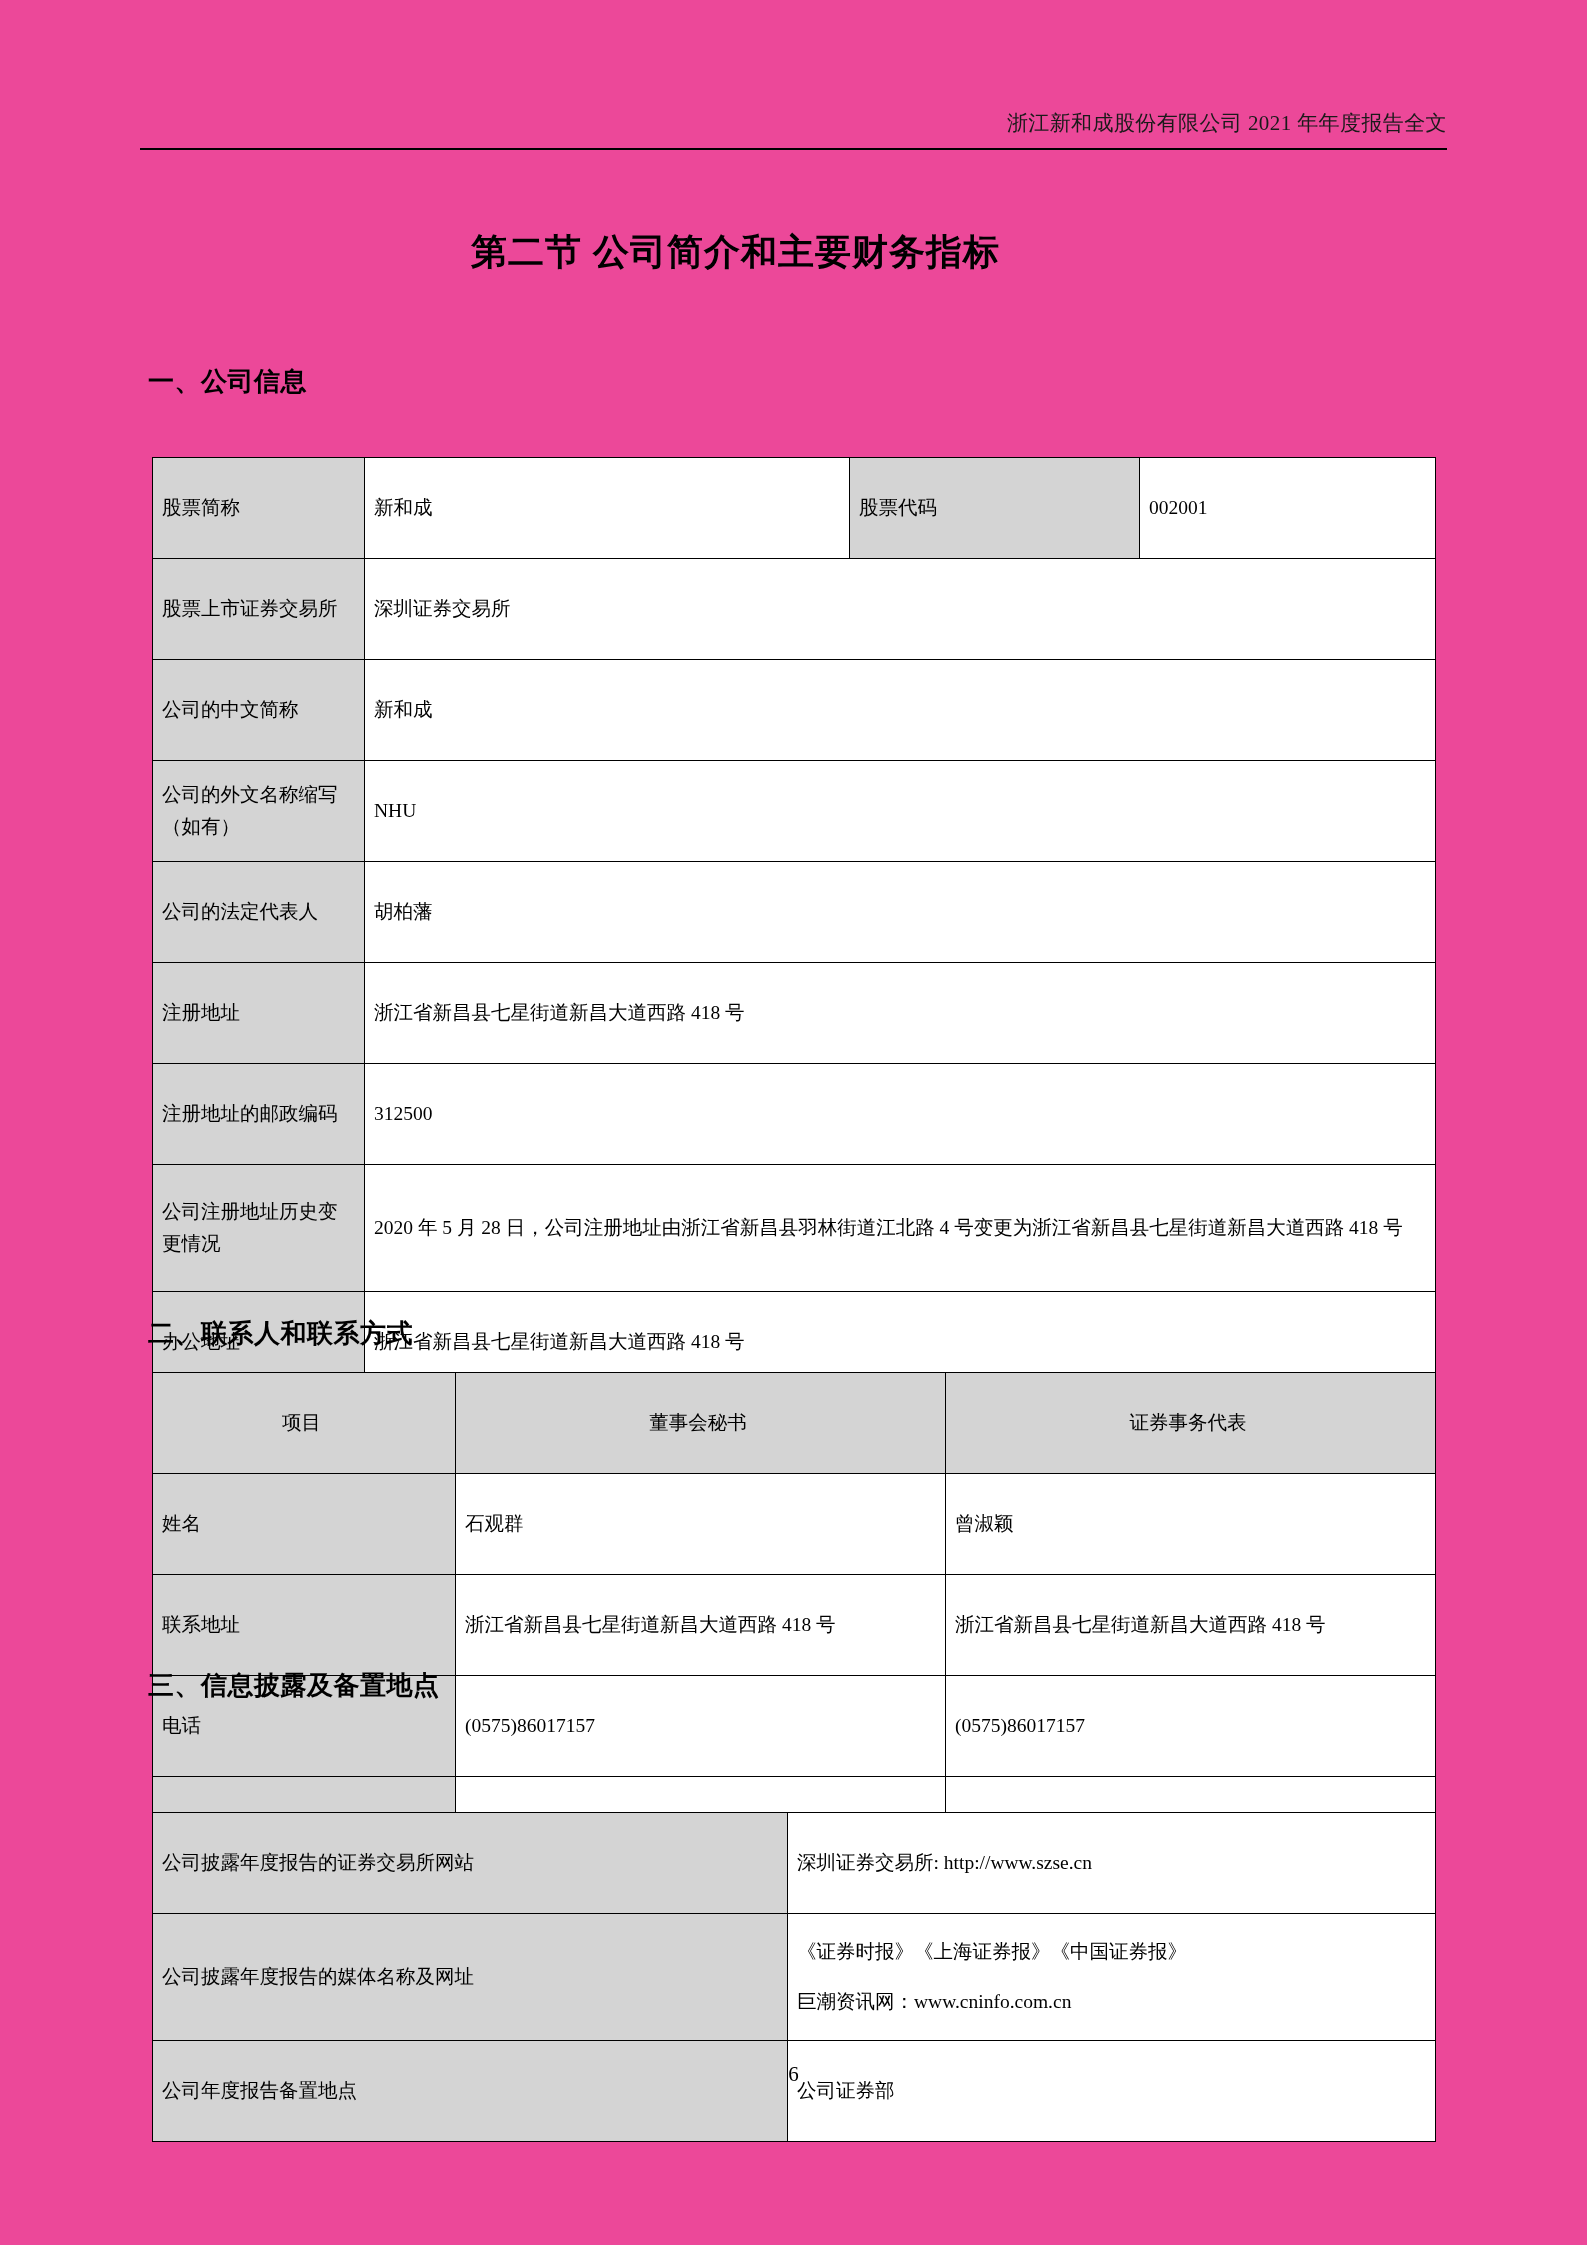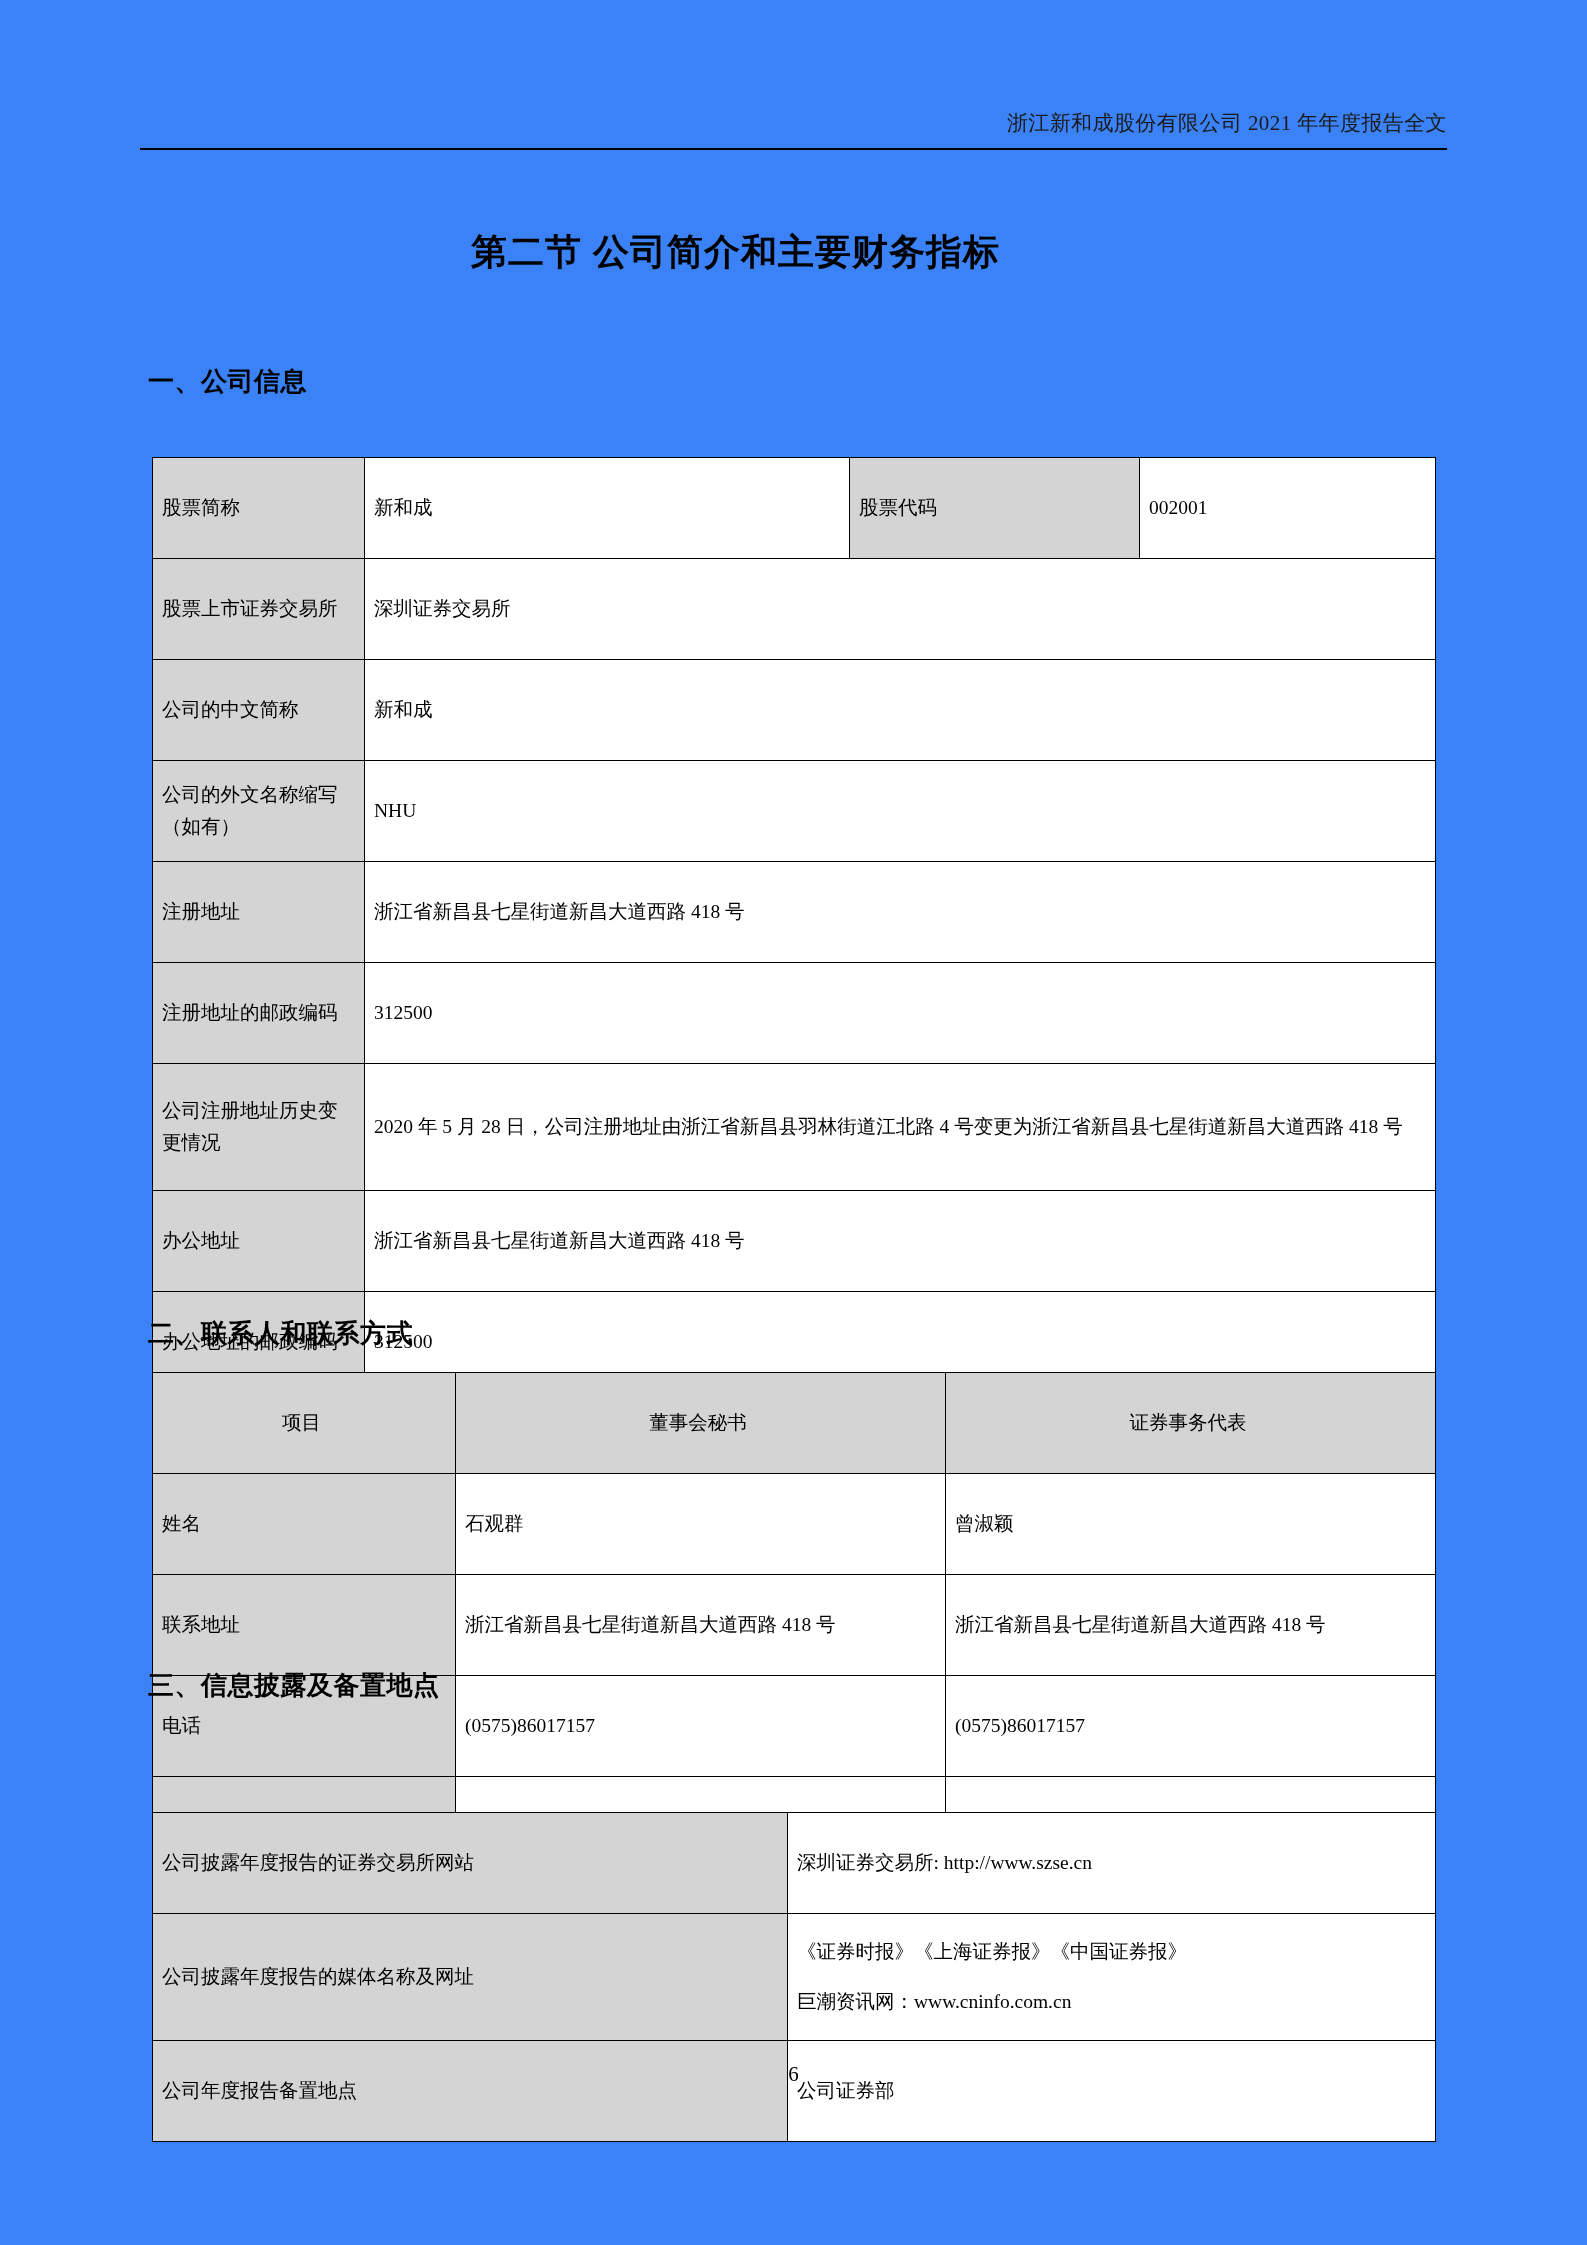--- a/index.html
+++ b/index.html
@@ -8,21 +8,21 @@
     background: #ffffff;
   }
   body {
     font-family: "Liberation Serif", "DejaVu Serif", serif;
     color: #000000;
   }
   .page {
     position: relative;
     width: 1587px;
     height: 2245px;
-    background: #3b82f6;
+    background: #ec4899;
     box-sizing: border-box;
     padding: 0;
     overflow: hidden;
   }
 
   
   .page-header {
     position: absolute;
     left: 140px;
     top: 108px;
@@ -150,20 +150,24 @@
       </tr>
       <tr class="tallrow">
         <td class="lbl">公司的中文简称</td>
         <td class="val" colspan="3">新和成</td>
       </tr>
       <tr class="tallrow">
         <td class="lbl">公司的外文名称缩写（如有）</td>
         <td class="val" colspan="3">NHU</td>
       </tr>
       <tr class="tallrow">
+        <td class="lbl">公司的法定代表人</td>
+        <td class="val" colspan="3">胡柏藩</td>
+      </tr>
+      <tr class="tallrow">
         <td class="lbl">注册地址</td>
         <td class="val" colspan="3">浙江省新昌县七星街道新昌大道西路 418 号</td>
       </tr>
       <tr class="tallrow">
         <td class="lbl">注册地址的邮政编码</td>
         <td class="val" colspan="3">312500</td>
       </tr>
       <tr>
         <td class="lbl" style="height:112px">公司注册地址历史变更情况</td>
         <td class="val" colspan="3" style="height:112px;line-height:44px">2020 年 5 月 28 日，公司注册地址由浙江省新昌县羽林街道江北路 4 号变更为浙江省新昌县七星街道新昌大道西路 418 号</td>

